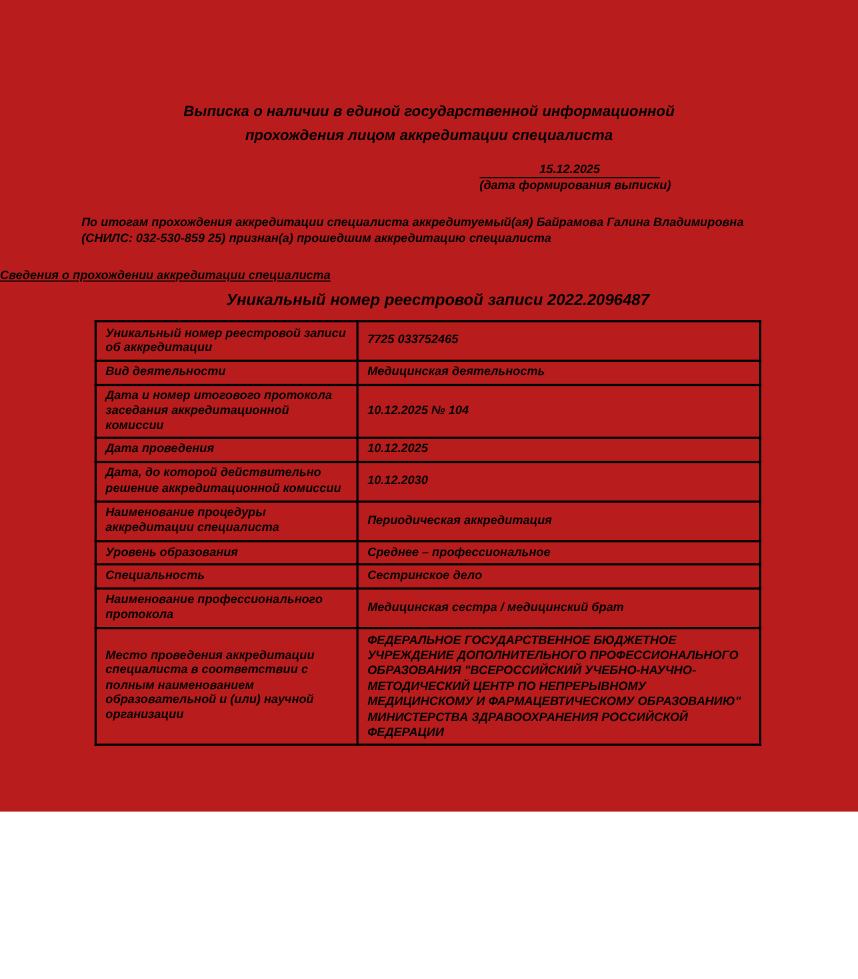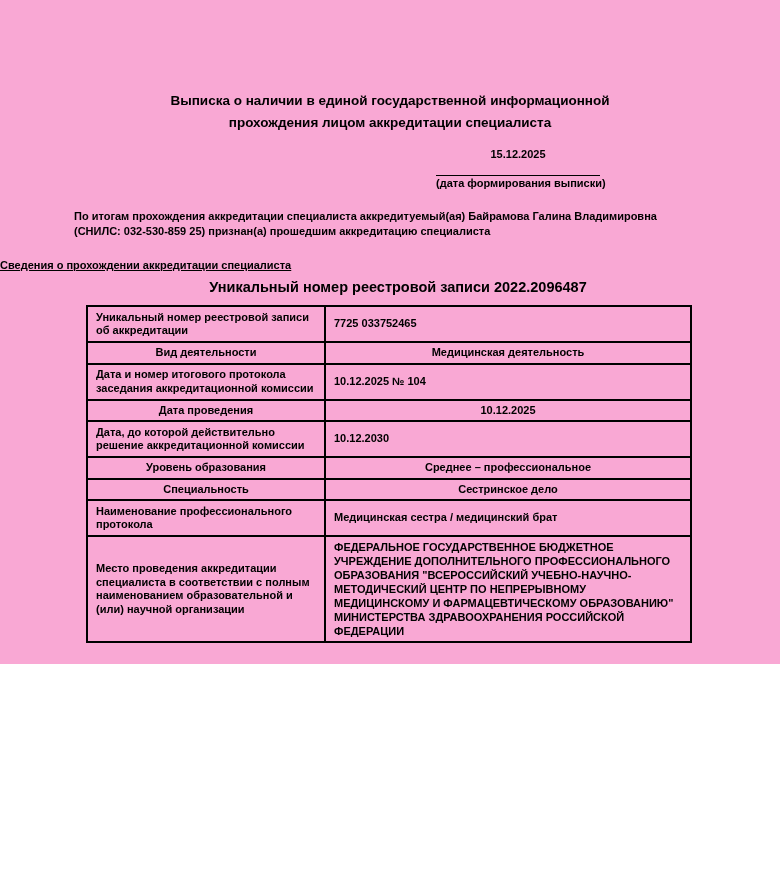--- a/index.html
+++ b/index.html
@@ -1,42 +1,43 @@
 <!DOCTYPE html>
 <html><head>
 <meta charset="utf-8">
 <style>
   * { margin: 0; padding: 0; box-sizing: border-box; }
   html, body { background: #ffffff; }
   .page {
     position: relative;
     width: 780px;
-    height: 664px;
-    background: #f9a8d4;
+    height: 738px;
+    background: #b91c1c;
     color: #000000;
     font-family: "Liberation Sans", sans-serif;
     font-weight: bold;
+    font-style: italic;
     overflow: hidden;
   }
   .doc-title {
     margin-top: 90px;
     text-align: center;
     font-size: 13.5px;
     line-height: 22px;
   }
   .date-block {
     width: 164px;
     margin-left: 436px;
     margin-top: 14px;
     text-align: center;
     font-size: 11px;
   }
   .date-value {
     display: block;
-    padding-bottom: 14px;
+    padding-bottom: 0;
     border-bottom: 1.5px solid #000000;
     line-height: 13px;
   }
   .date-caption {
     display: block;
     padding-top: 1px;
     line-height: 13px;
     white-space: nowrap;
   }
   .summary {
@@ -70,21 +71,21 @@
   table.acc-table td {
     border: 2px solid #000000;
     font-size: 11px;
     line-height: 13.5px;
     padding: 3px 8px;
     vertical-align: middle;
     text-align: left;
   }
   td.col-label { width: 238px; }
   td.col-value { width: 366px; }
-  tr.r-1line td { height: 21px; text-align: center; }
+  tr.r-1line td { height: 21px; }
   tr.r-2line td { height: 36px; }
   tr.r-big  td { height: 86px; }
   tr.r-big td.col-value { line-height: 14px; }
 </style>
 </head>
 <body>
 
 <div class="page">
 
   <div class="doc-title">
@@ -118,20 +119,24 @@
         <td class="col-value">10.12.2025 № 104</td>
       </tr>
       <tr class="r-1line">
         <td class="col-label">Дата проведения</td>
         <td class="col-value">10.12.2025</td>
       </tr>
       <tr class="r-2line">
         <td class="col-label">Дата, до которой действительно решение аккредитационной комиссии</td>
         <td class="col-value">10.12.2030</td>
       </tr>
+      <tr class="r-2line">
+        <td class="col-label">Наименование процедуры аккредитации специалиста</td>
+        <td class="col-value">Периодическая аккредитация</td>
+      </tr>
       <tr class="r-1line">
         <td class="col-label">Уровень образования</td>
         <td class="col-value">Среднее – профессиональное</td>
       </tr>
       <tr class="r-1line">
         <td class="col-label">Специальность</td>
         <td class="col-value">Сестринское дело</td>
       </tr>
       <tr class="r-2line">
         <td class="col-label">Наименование профессионального протокола</td>

